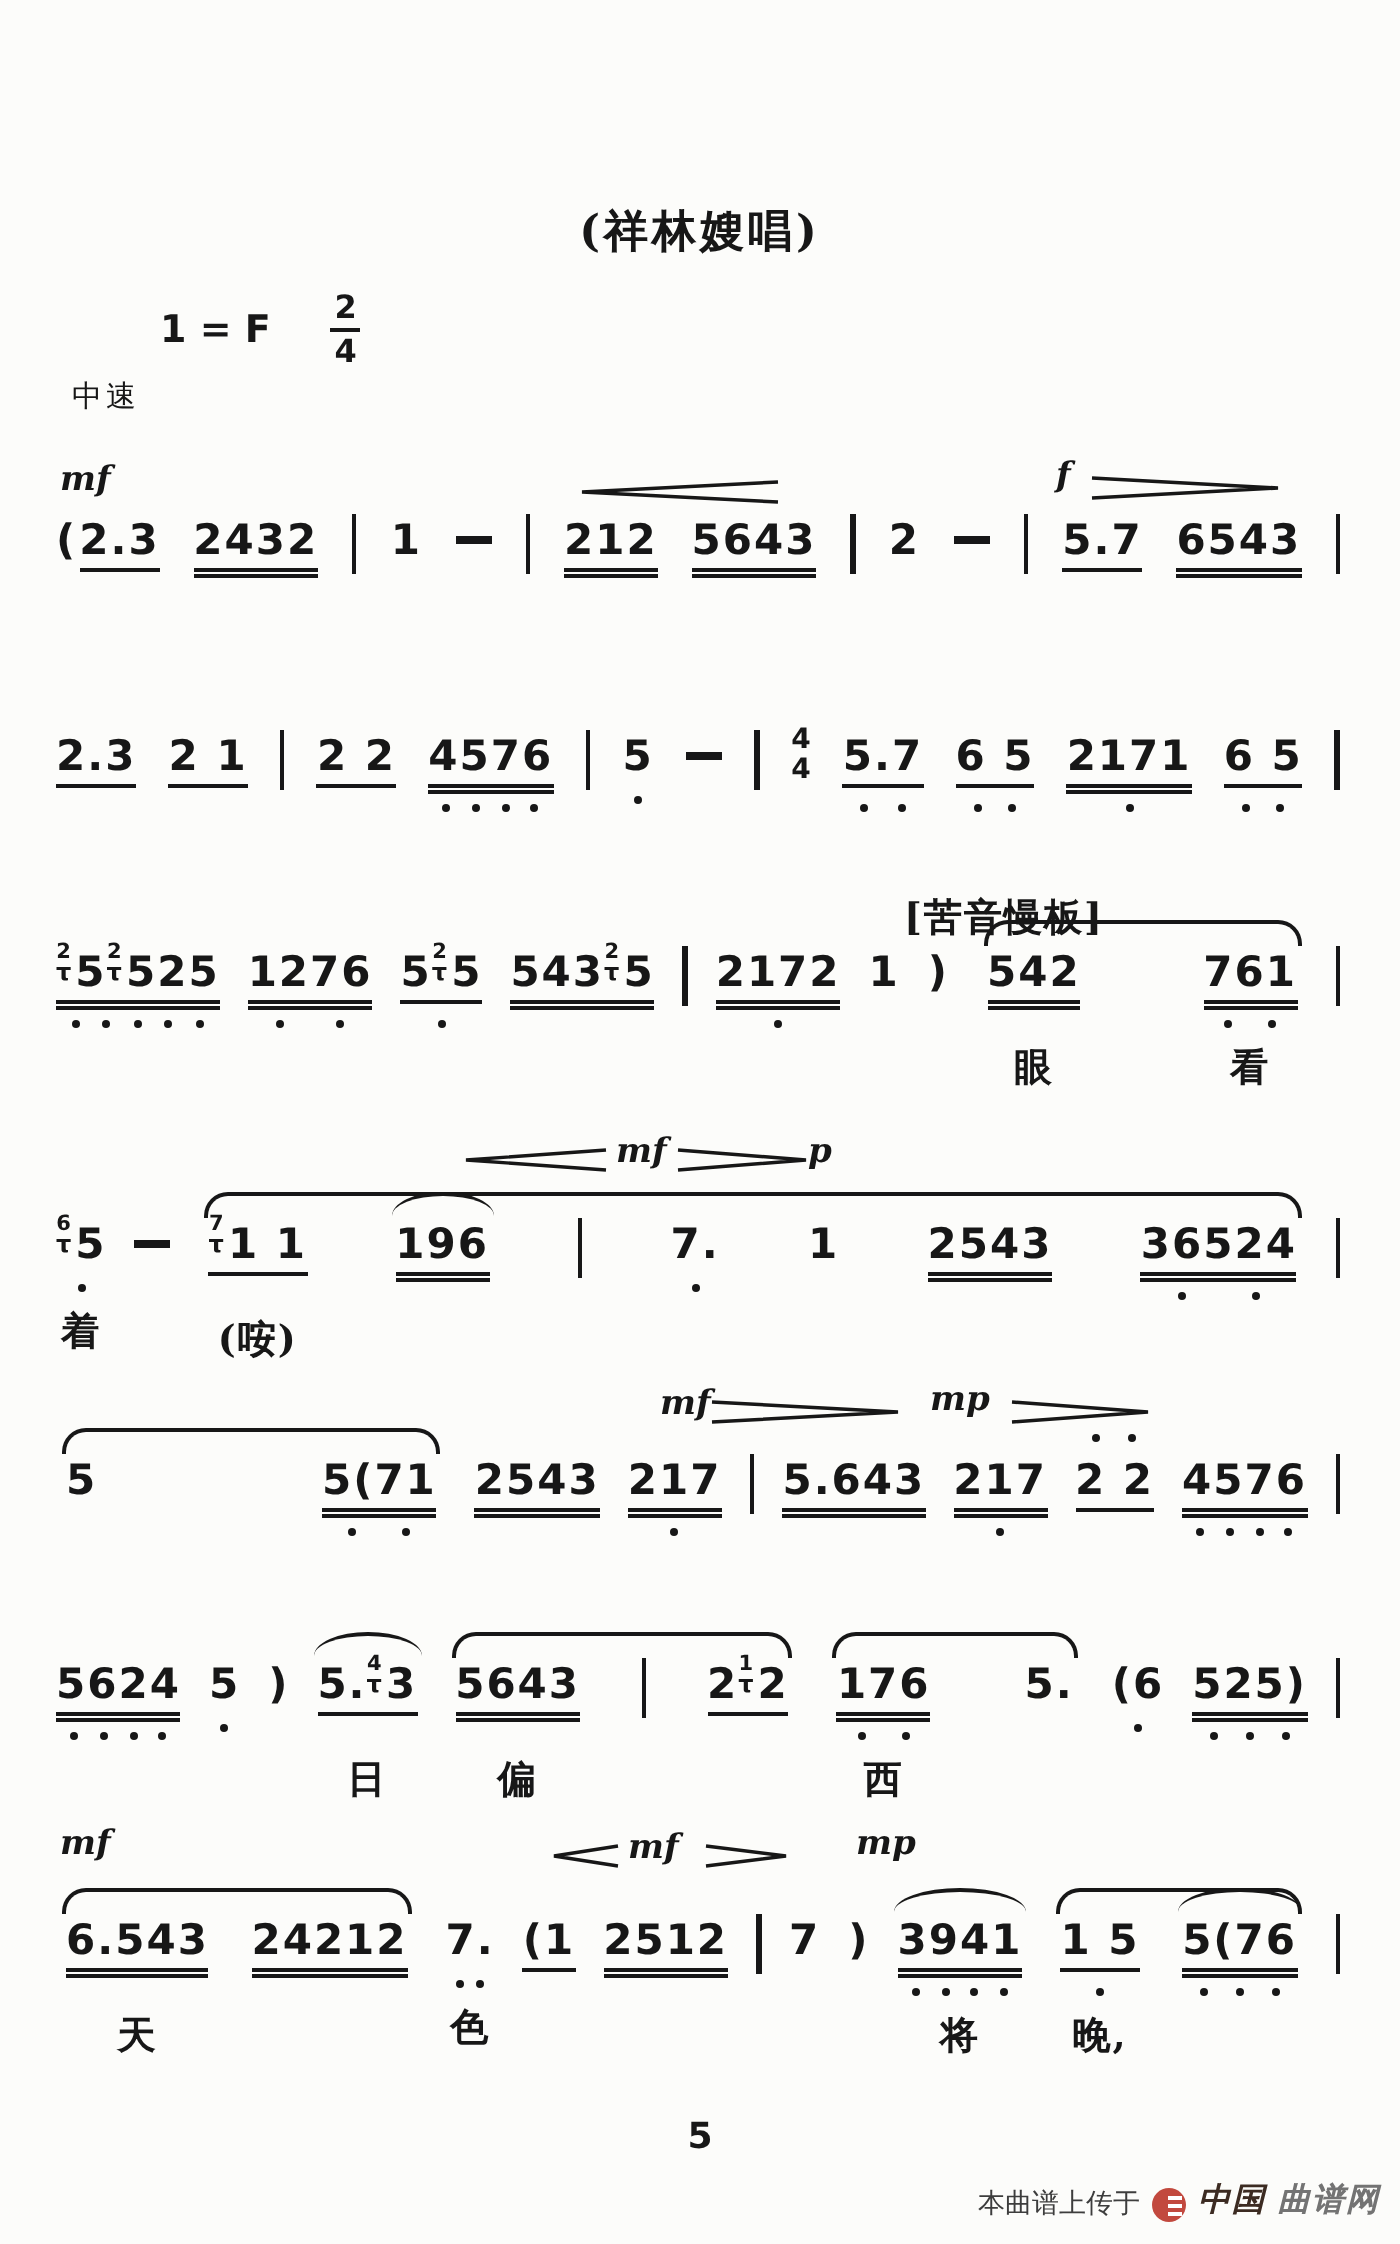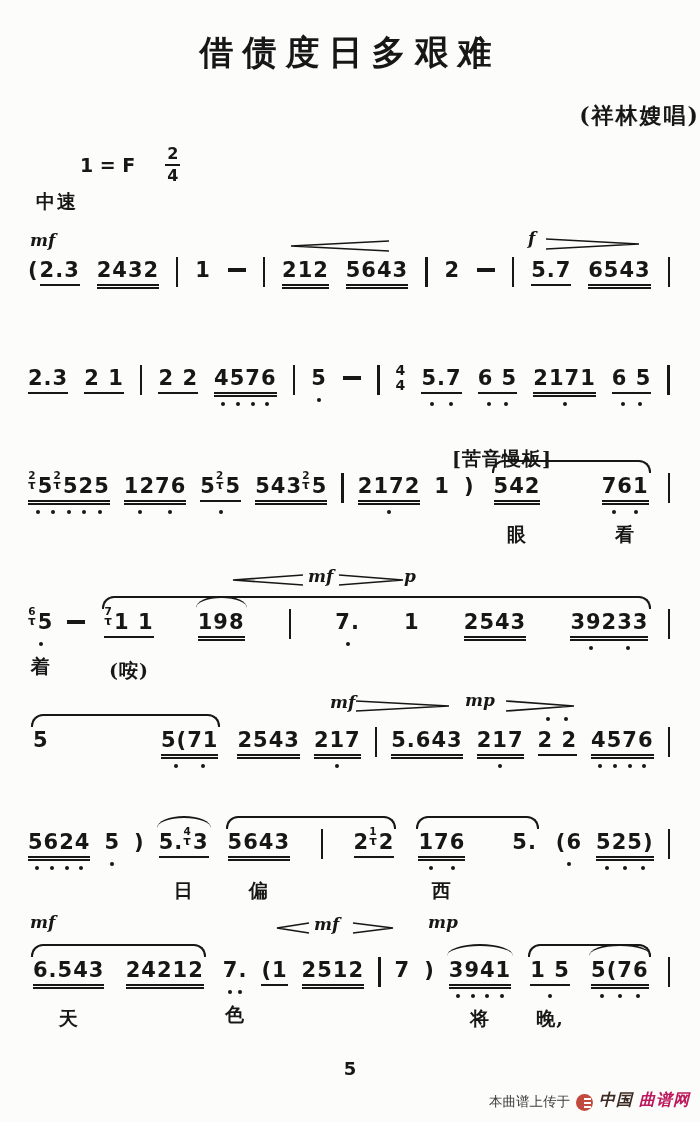--- a/index.html
+++ b/index.html
@@ -7,26 +7,26 @@
     --cjk:"DejaVu Serif","Liberation Serif",serif;
     --num:"DejaVu Sans","Liberation Sans",sans-serif;
   }
   *{margin:0;padding:0;box-sizing:border-box;}
   html,body{background:#e8e8e6;}
   .page{position:relative;width:700px;height:1122px;margin:0 auto;background:#fcfcfa;color:var(--ink);overflow:hidden;}
 
   
   .title{position:absolute;top:30px;left:0;width:100%;text-align:center;
          font-family:var(--cjk);font-weight:700;font-size:34px;letter-spacing:9px;}
-  .subtitle{position:absolute;top:101px;left:0;width:100%;text-align:right;
+  .subtitle{position:absolute;top:101px;left:0;width:100%;text-align:center;
          font-family:var(--cjk);font-weight:700;font-size:22px;letter-spacing:2px;}
   .keysig{position:absolute;left:80px;top:146px;font-family:var(--num);font-weight:700;font-size:19px;display:flex;align-items:center;}
   .ksfrac{display:inline-flex;flex-direction:column;align-items:center;margin-left:30px;font-size:16px;line-height:1;}
   .ksfrac .fbar{width:15px;height:2px;background:var(--ink);margin:2px 0;}
-  .tempo{position:absolute;left:36px;top:189px;font-family:var(--cjk);font-weight:700;font-size:19px;letter-spacing:2px;}
+  .tempo{position:absolute;left:36px;top:189px;font-family:var(--cjk);font-weight:400;font-size:15px;letter-spacing:2px;}
 
   
   .mline{position:absolute;left:28px;right:30px;}
   .dynrow{position:absolute;left:0;right:0;top:0;height:26px;}
   .dyt{position:absolute;font-family:var(--cjk);font-style:italic;font-weight:700;font-size:17px;white-space:nowrap;}
   .dyt.cn{font-style:normal;font-size:19px;letter-spacing:1px;}
   .hp{position:absolute;}
   .nrow{display:flex;justify-content:space-between;align-items:flex-start;gap:14px;}
 
   .n{position:relative;display:inline-flex;align-items:flex-start;
@@ -64,28 +64,27 @@
 
   
   .pagenum{position:absolute;top:1058px;left:0;width:100%;text-align:center;
            font-family:var(--num);font-weight:700;font-size:18px;}
   .watermark{position:absolute;top:1090px;right:10px;display:flex;align-items:flex-end;gap:6px;}
   .wm-note{font-family:var(--cjk);font-size:13.5px;color:#3d3d3d;}
   .logo{width:17px;height:17px;border-radius:50%;background:#c2493e;position:relative;overflow:hidden;flex:none;}
   .logo::before{content:'';position:absolute;left:8px;right:2px;top:4px;height:2px;background:#fff;
            box-shadow:0 4px 0 #fff,0 8px 0 #fff;}
   .brand1{font-family:Liberation Mono, monospace;font-style:italic;font-weight:700;font-size:16px;color:#3c2b22;letter-spacing:1px;}
-  .brand2{font-family:var(--cjk);font-style:italic;font-weight:700;font-size:16px;color:#be185d;letter-spacing:1px;}
+  .brand2{font-family:var(--cjk);font-style:italic;font-weight:700;font-size:16px;color:#737373;letter-spacing:1px;}
 </style>
 </head>
 <body>
 
 <div class="page">
 
-  <div class="title">借债度日多艰难</div>
   <div class="subtitle">(祥林嫂唱)</div>
 
   <div class="keysig">
     <span>1 = F</span>
     <span class="ksfrac">
       <span>2</span>
       <span class="fbar"></span>
       <span>4</span>
     </span>
   </div>
@@ -283,37 +282,37 @@
             </span>
             <span class="lyr">着</span>
           </span>
           <span class="dash"></span>
           <span class="slurgrp">
             <span class="n">
               <span class="body u1"><span class="gr"><span class="gd">7</span><span class="gt">τ</span></span>1 1</span>
               <span class="lyr">(咹)</span>
             </span>
             <span class="n arc">
-              <span class="body u2">198</span>
+              <span class="body u2">196</span>
             </span>
             <span class="bar"></span>
             <span class="n">
               <span class="body u0">7.</span>
               <span class="db">
                 <i></i>
               </span>
             </span>
             <span class="n">
               <span class="body u0">1</span>
             </span>
             <span class="n">
               <span class="body u2">2543</span>
             </span>
             <span class="n">
-              <span class="body u2">39233</span>
+              <span class="body u2">36524</span>
               <span class="db">
                 <i></i>
                 <i></i>
               </span>
             </span>
           </span>
           <span class="bar"></span>
         </div>
       </div>
       <div class="mline" style="top: 694px;">

